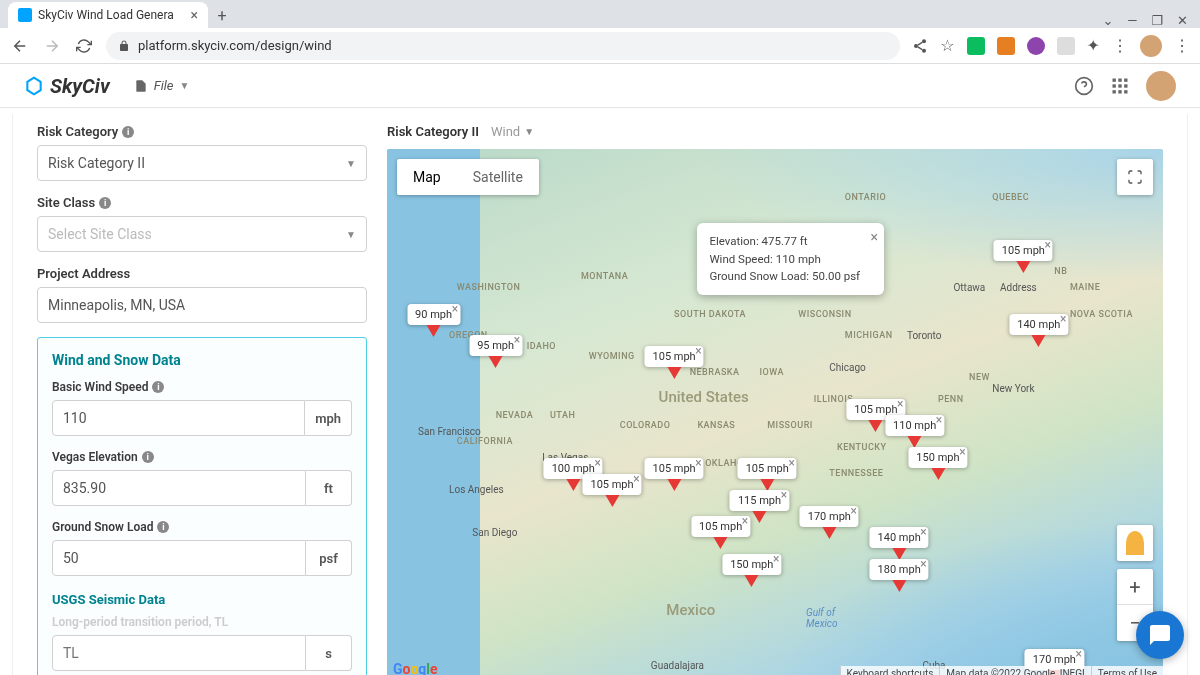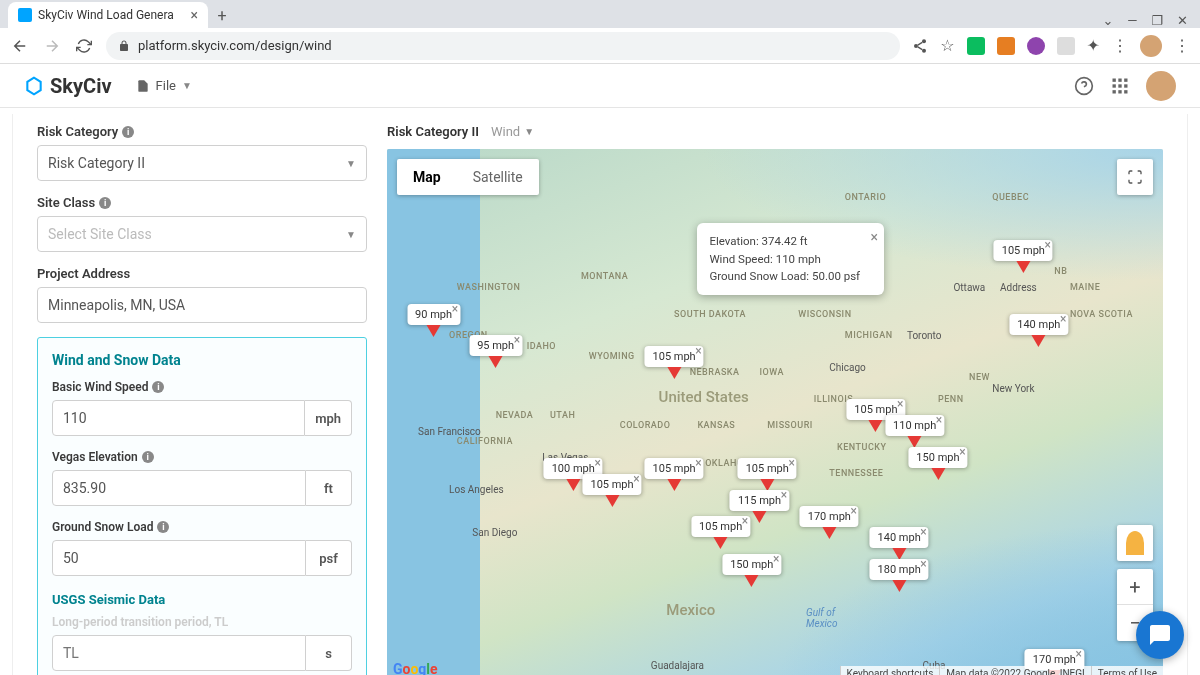--- a/index.html
+++ b/index.html
@@ -17,21 +17,21 @@
 .browser-toolbar { height: 36px; background: #fff; border-bottom: 1px solid #ddd; display: flex; align-items: center; padding: 0 10px; gap: 12px; }
 .nav-arrow { width: 20px; height: 20px; color: #555; cursor: pointer; display: flex; align-items: center; justify-content: center; }
 .nav-arrow.disabled { color: #bbb; }
 .url-bar { flex: 1; height: 28px; background: #f1f3f4; border-radius: 14px; display: flex; align-items: center; padding: 0 12px; gap: 8px; font-size: 13px; color: #333; }
 .lock-icon { width: 12px; height: 12px; }
 .ext-icons { display: flex; gap: 12px; align-items: center; }
 .ext-icon { width: 18px; height: 18px; border-radius: 3px; }
 .avatar { width: 22px; height: 22px; border-radius: 50%; background: #d4a373; }
 
 
-.app-header { height: 44px; background: #fff; border-bottom: 1px solid #e5e5e5; display: flex; align-items: center; padding: 0 24px; gap: 24px; }
+.app-header { height: 44px; background: #fff; border-bottom: 1px solid #e5e5e5; display: flex; align-items: center; padding: 0 24px; gap: 24px; font-style: italic; }
 .logo { display: flex; align-items: center; gap: 6px; font-size: 20px; font-weight: 700; color: #333; }
 .logo-icon { width: 20px; height: 20px; display: inline-block; }
 .file-menu { display: flex; align-items: center; gap: 6px; color: #555; font-size: 13px; cursor: pointer; }
 .header-right { margin-left: auto; display: flex; gap: 16px; align-items: center; }
 .header-icon { width: 20px; height: 20px; color: #666; cursor: pointer; }
 
 
 .main { display: flex; height: calc(675px - 28px - 36px - 44px); padding: 0 24px 0 24px; gap: 20px; background: #fff; border-left: 1px solid #eee; border-right: 1px solid #eee; margin: 6px 12px; }
 .sidebar { width: 330px; padding: 10px 0; overflow-y: auto; }
 .map-area { flex: 1; display: flex; flex-direction: column; padding-top: 10px; }
@@ -59,21 +59,21 @@
 .worst-case-btn { margin-left: auto; background: #1976d2; color: #fff; border: none; border-radius: 3px; padding: 8px 14px; font-size: 12.5px; font-weight: 600; cursor: pointer; }
 
 
 .map-canvas { flex: 1; position: relative; background: linear-gradient(160deg, #b8d8c8 0%, #d6e8d2 30%, #e8e5cc 50%, #d0e4c5 65%, #a8d4e8 85%, #88c4e2 100%); border-radius: 2px; overflow: hidden; }
 .water-top { position: absolute; top: 0; right: 0; width: 60%; height: 25%; background: radial-gradient(ellipse at top right, #a8d4e8 0%, transparent 70%); }
 .water-left { position: absolute; top: 0; left: 0; width: 12%; height: 100%; background: #88c4e2; }
 .water-bottom { position: absolute; bottom: 0; right: 0; width: 50%; height: 30%; background: radial-gradient(ellipse at bottom right, #88c4e2 0%, transparent 70%); }
 
 .map-type { position: absolute; top: 10px; left: 10px; background: #fff; border-radius: 2px; box-shadow: 0 1px 4px rgba(0,0,0,0.3); display: flex; z-index: 10; }
 .map-type-btn { padding: 10px 16px; font-size: 14px; cursor: pointer; }
-.map-type-btn.active { font-weight: 700; color: #000; }
+.map-type-btn.active { font-weight: 400; color: #000; }
 .map-type-btn:not(.active) { color: #666; }
 
 .fullscreen-btn { position: absolute; top: 10px; right: 10px; width: 36px; height: 36px; background: #fff; border-radius: 2px; box-shadow: 0 1px 4px rgba(0,0,0,0.3); display: flex; align-items: center; justify-content: center; cursor: pointer; z-index: 10; }
 
 .pegman { position: absolute; right: 10px; bottom: 120px; width: 36px; height: 36px; background: #fff; border-radius: 2px; box-shadow: 0 1px 4px rgba(0,0,0,0.3); display: flex; align-items: center; justify-content: center; z-index: 10; }
 .pegman-icon { width: 18px; height: 24px; background: #f5b342; border-radius: 50% 50% 0 0; }
 
 .zoom-ctrl { position: absolute; right: 10px; bottom: 40px; width: 36px; background: #fff; border-radius: 2px; box-shadow: 0 1px 4px rgba(0,0,0,0.3); z-index: 10; }
 .zoom-btn { height: 36px; display: flex; align-items: center; justify-content: center; font-size: 20px; color: #555; cursor: pointer; }
 .zoom-btn:first-child { border-bottom: 1px solid #e0e0e0; }
@@ -291,21 +291,21 @@
       </div>
 
       <div class="fullscreen-btn">
         <svg width="16" height="16" viewBox="0 0 24 24" fill="none" stroke="#555" stroke-width="2">
             <path d="M8 3H5a2 2 0 00-2 2v3m18 0V5a2 2 0 00-2-2h-3m0 18h3a2 2 0 002-2v-3M3 16v3a2 2 0 002 2h3"></path>
           </svg>
       </div>
 
       <div class="info-box" style="left:40%;top:14%">
         <span class="close-x">×</span>
-        <div>Elevation: 374.42 ft</div>
+        <div>Elevation: 475.77 ft</div>
         <div>Wind Speed: 110 mph</div>
         <div>Ground Snow Load: 50.00 psf</div>
       </div>
 
       <div class="country-label" style="left:35%;top:45%">United States</div>
       <div class="country-label" style="left:36%;top:85%">Mexico</div>
       <div class="map-city" style="left:54%;top:86%;color:#5a8fc4;font-style:italic;white-space:pre">Gulf of
 Mexico</div>
 
       <div class="map-label" style="left:9%;top:25%">WASHINGTON</div>

